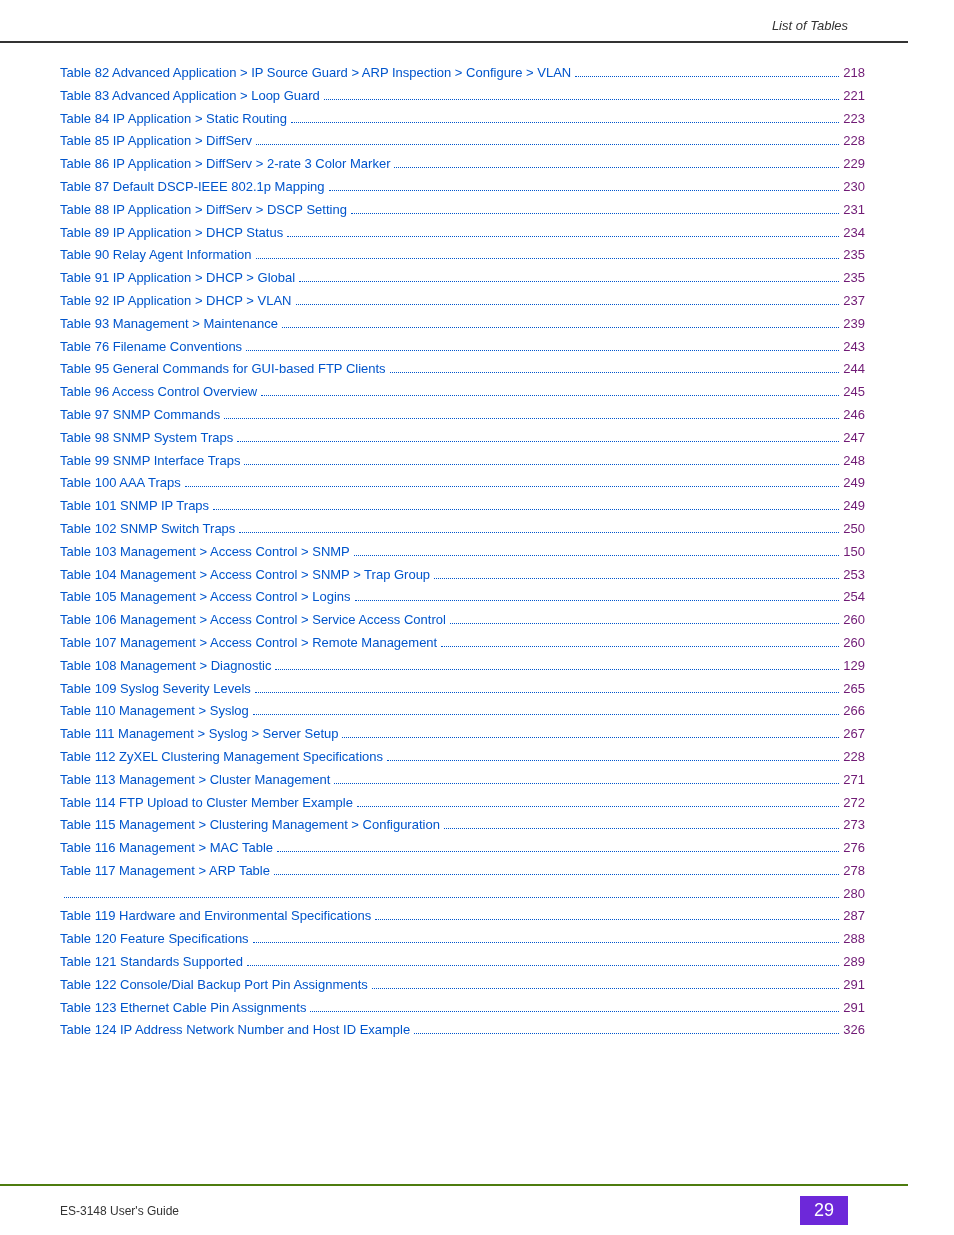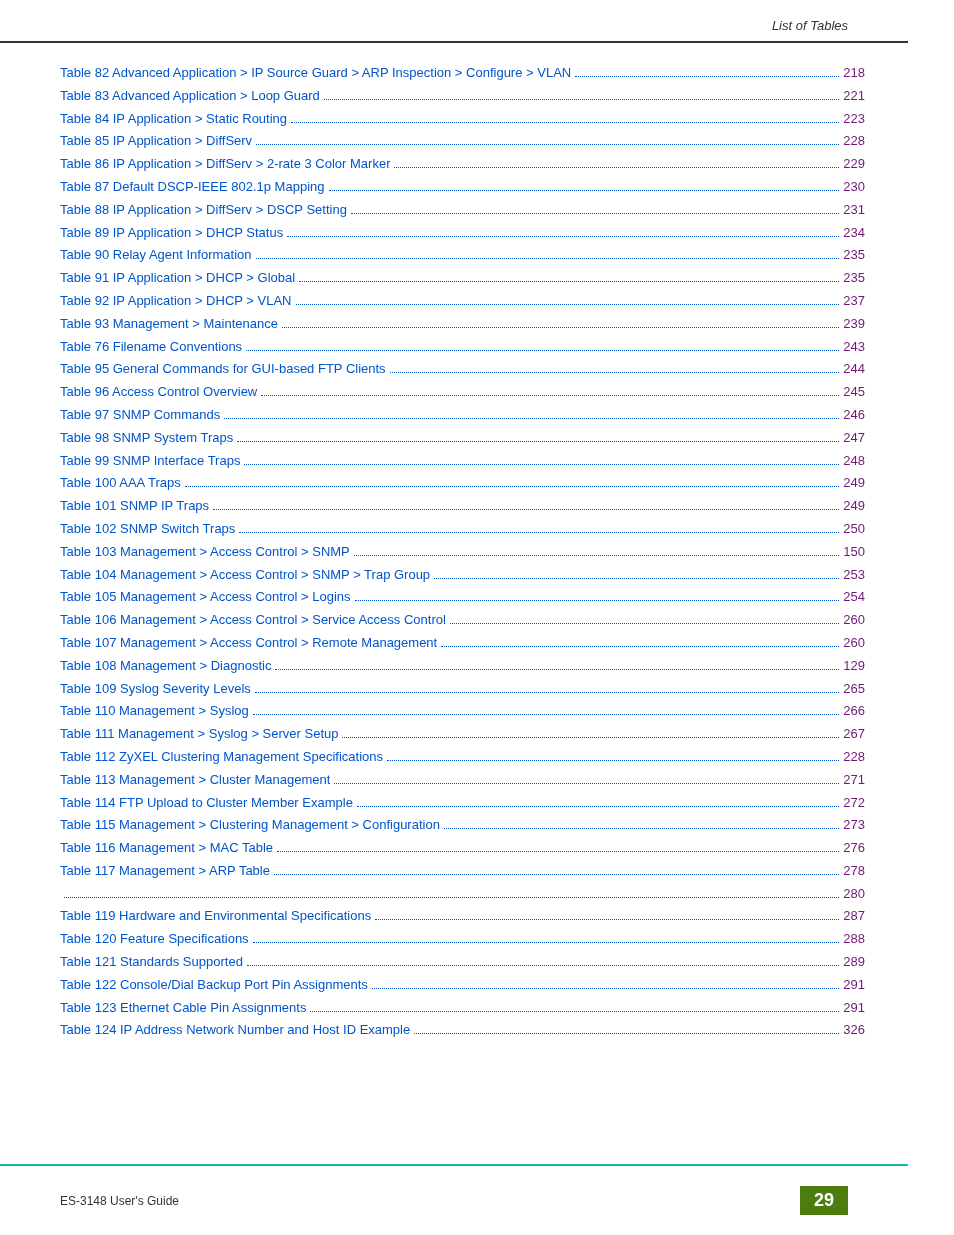--- a/index.html
+++ b/index.html
@@ -57,32 +57,32 @@
       font-size: 13px;
     }
     .footer {
       position: absolute;
       bottom: 0;
       left: 0;
       right: 0;
       display: flex;
       justify-content: space-between;
       align-items: center;
-      padding: 20px 60px;
-      border-top: 2px solid #14b8a6;
+      padding: 10px 60px;
+      border-top: 2px solid #4d7c0f;
     }
     .footer-left {
       font-size: 12px;
       color: #333;
     }
     .footer-right {
-      background: #4d7c0f;
+      background: #6d28d9;
       color: #fff;
       font-size: 18px;
-      font-weight: bold;
+      font-weight: normal;
       padding: 4px 14px;
       min-width: 44px;
       text-align: right;
     }
   </style>
 </head>
 <body>
 
 <div class="page">
   <div class="header">

